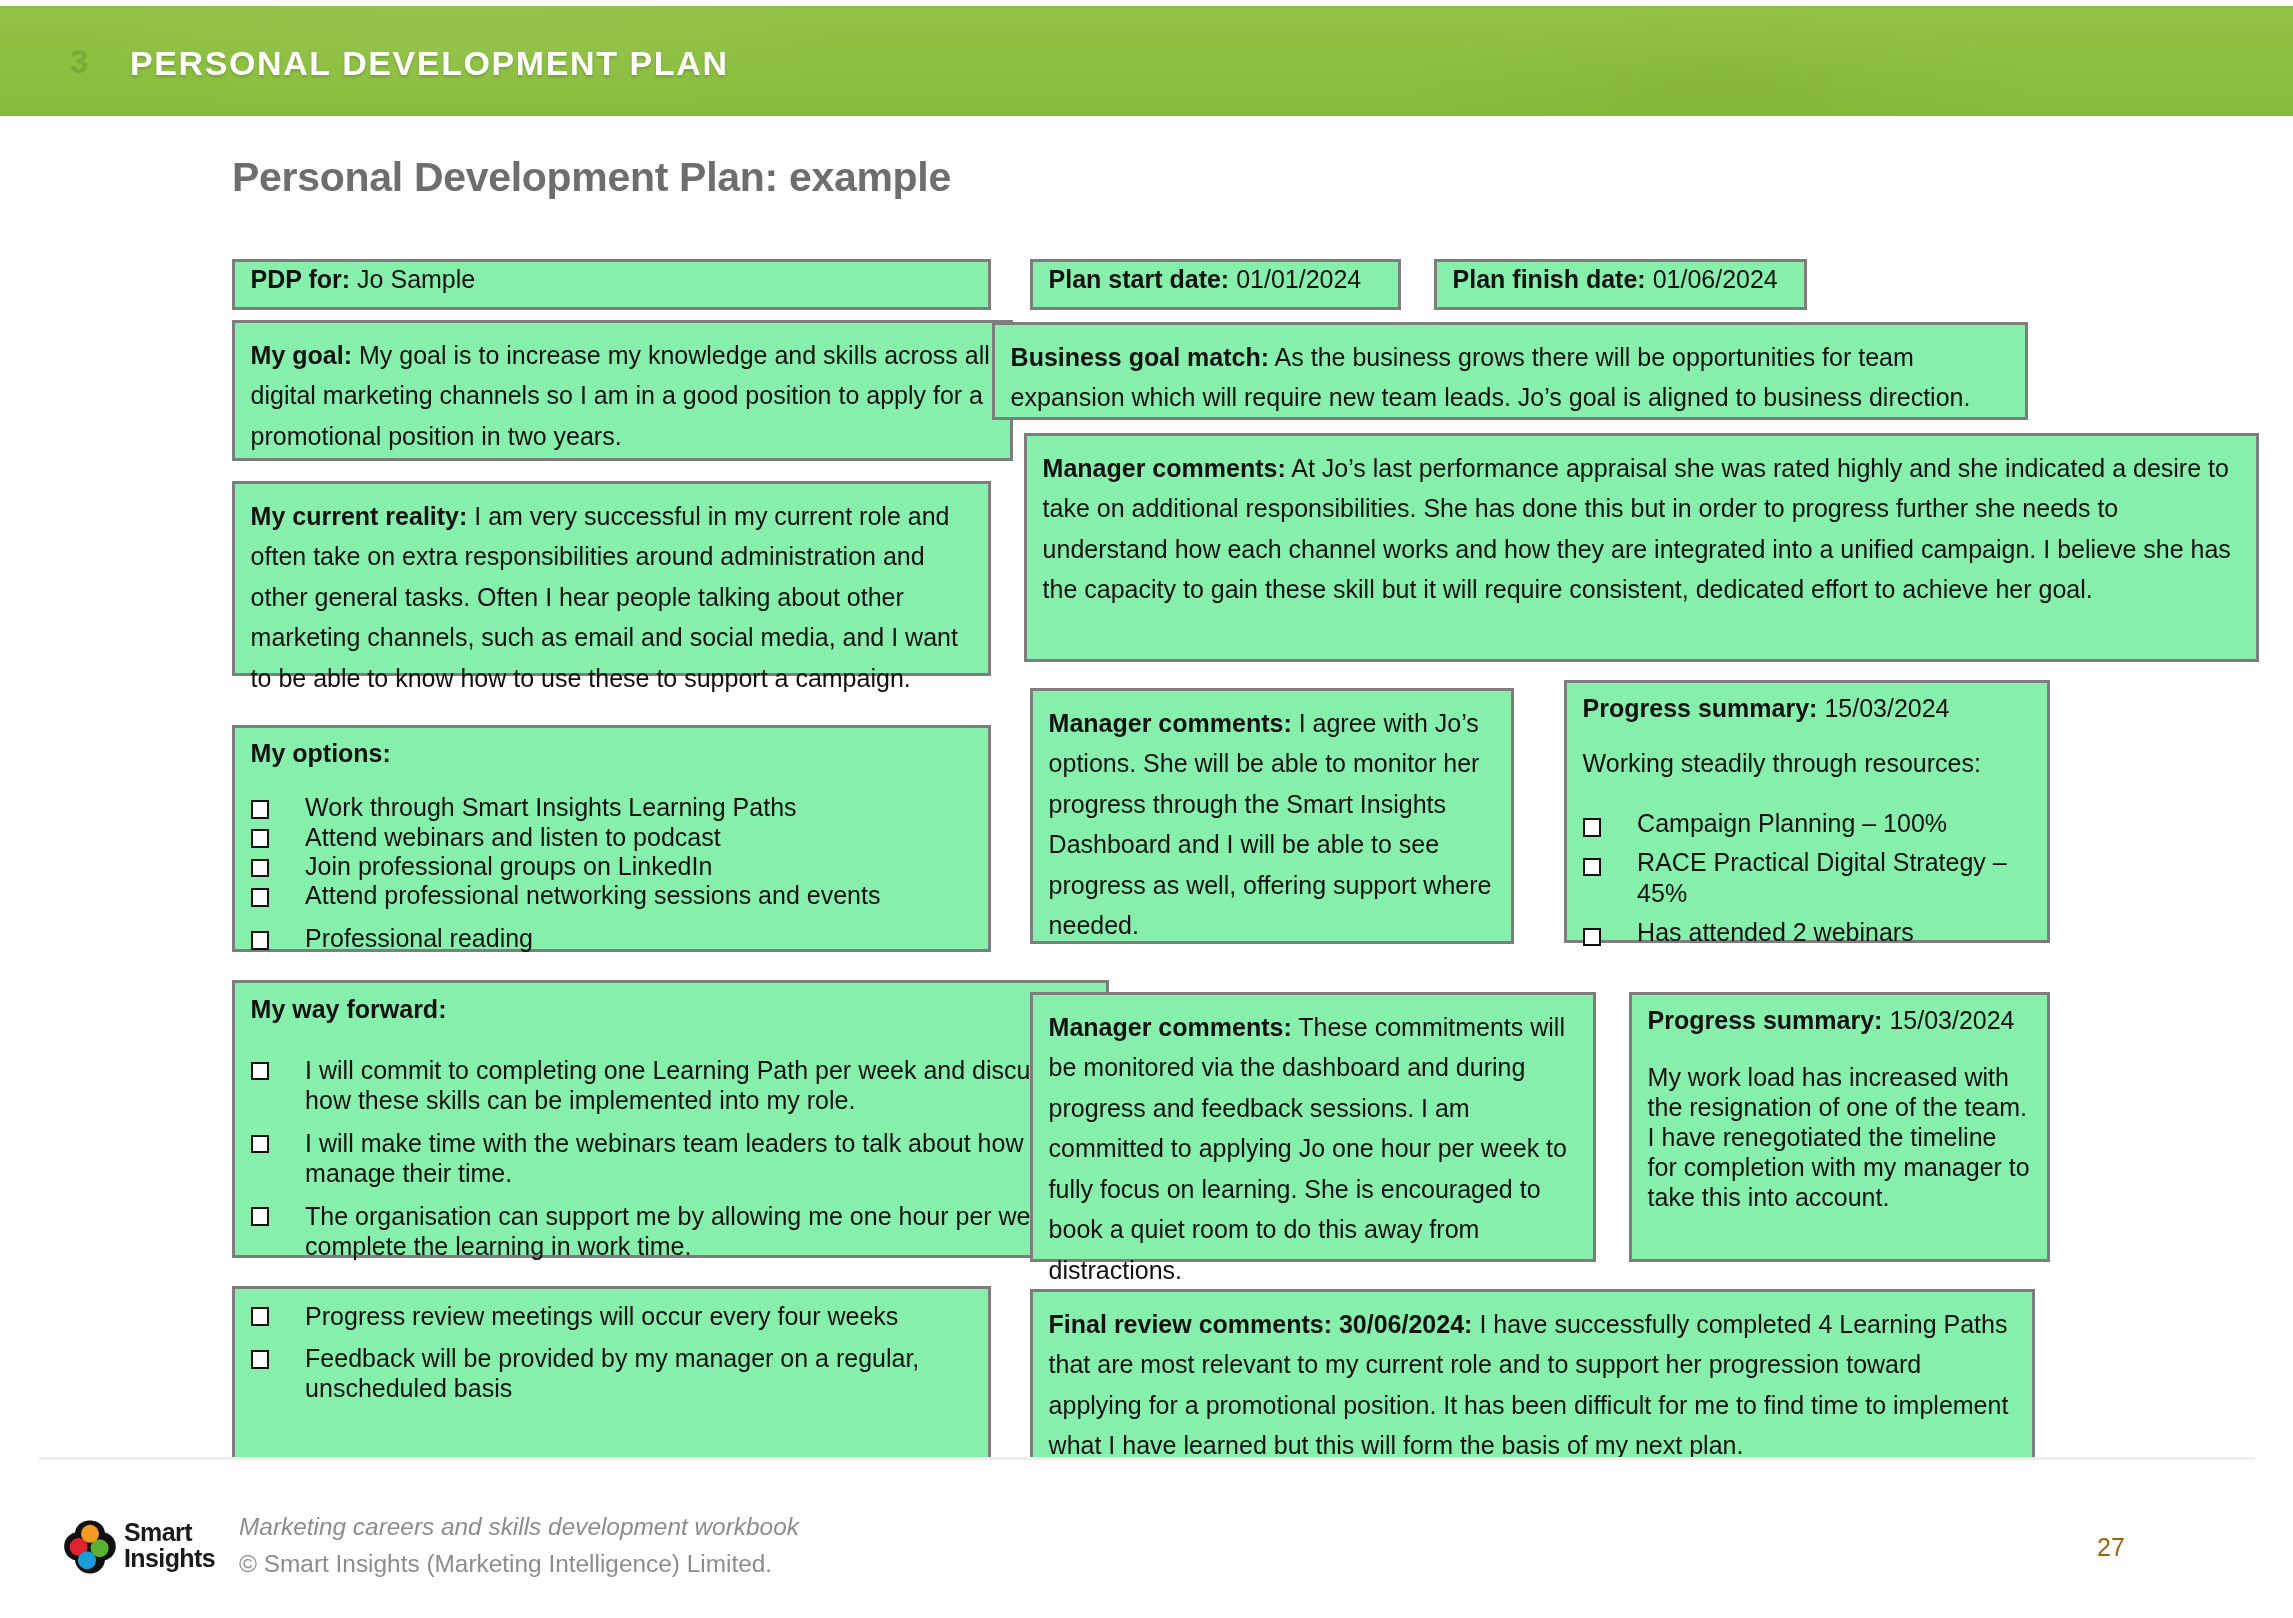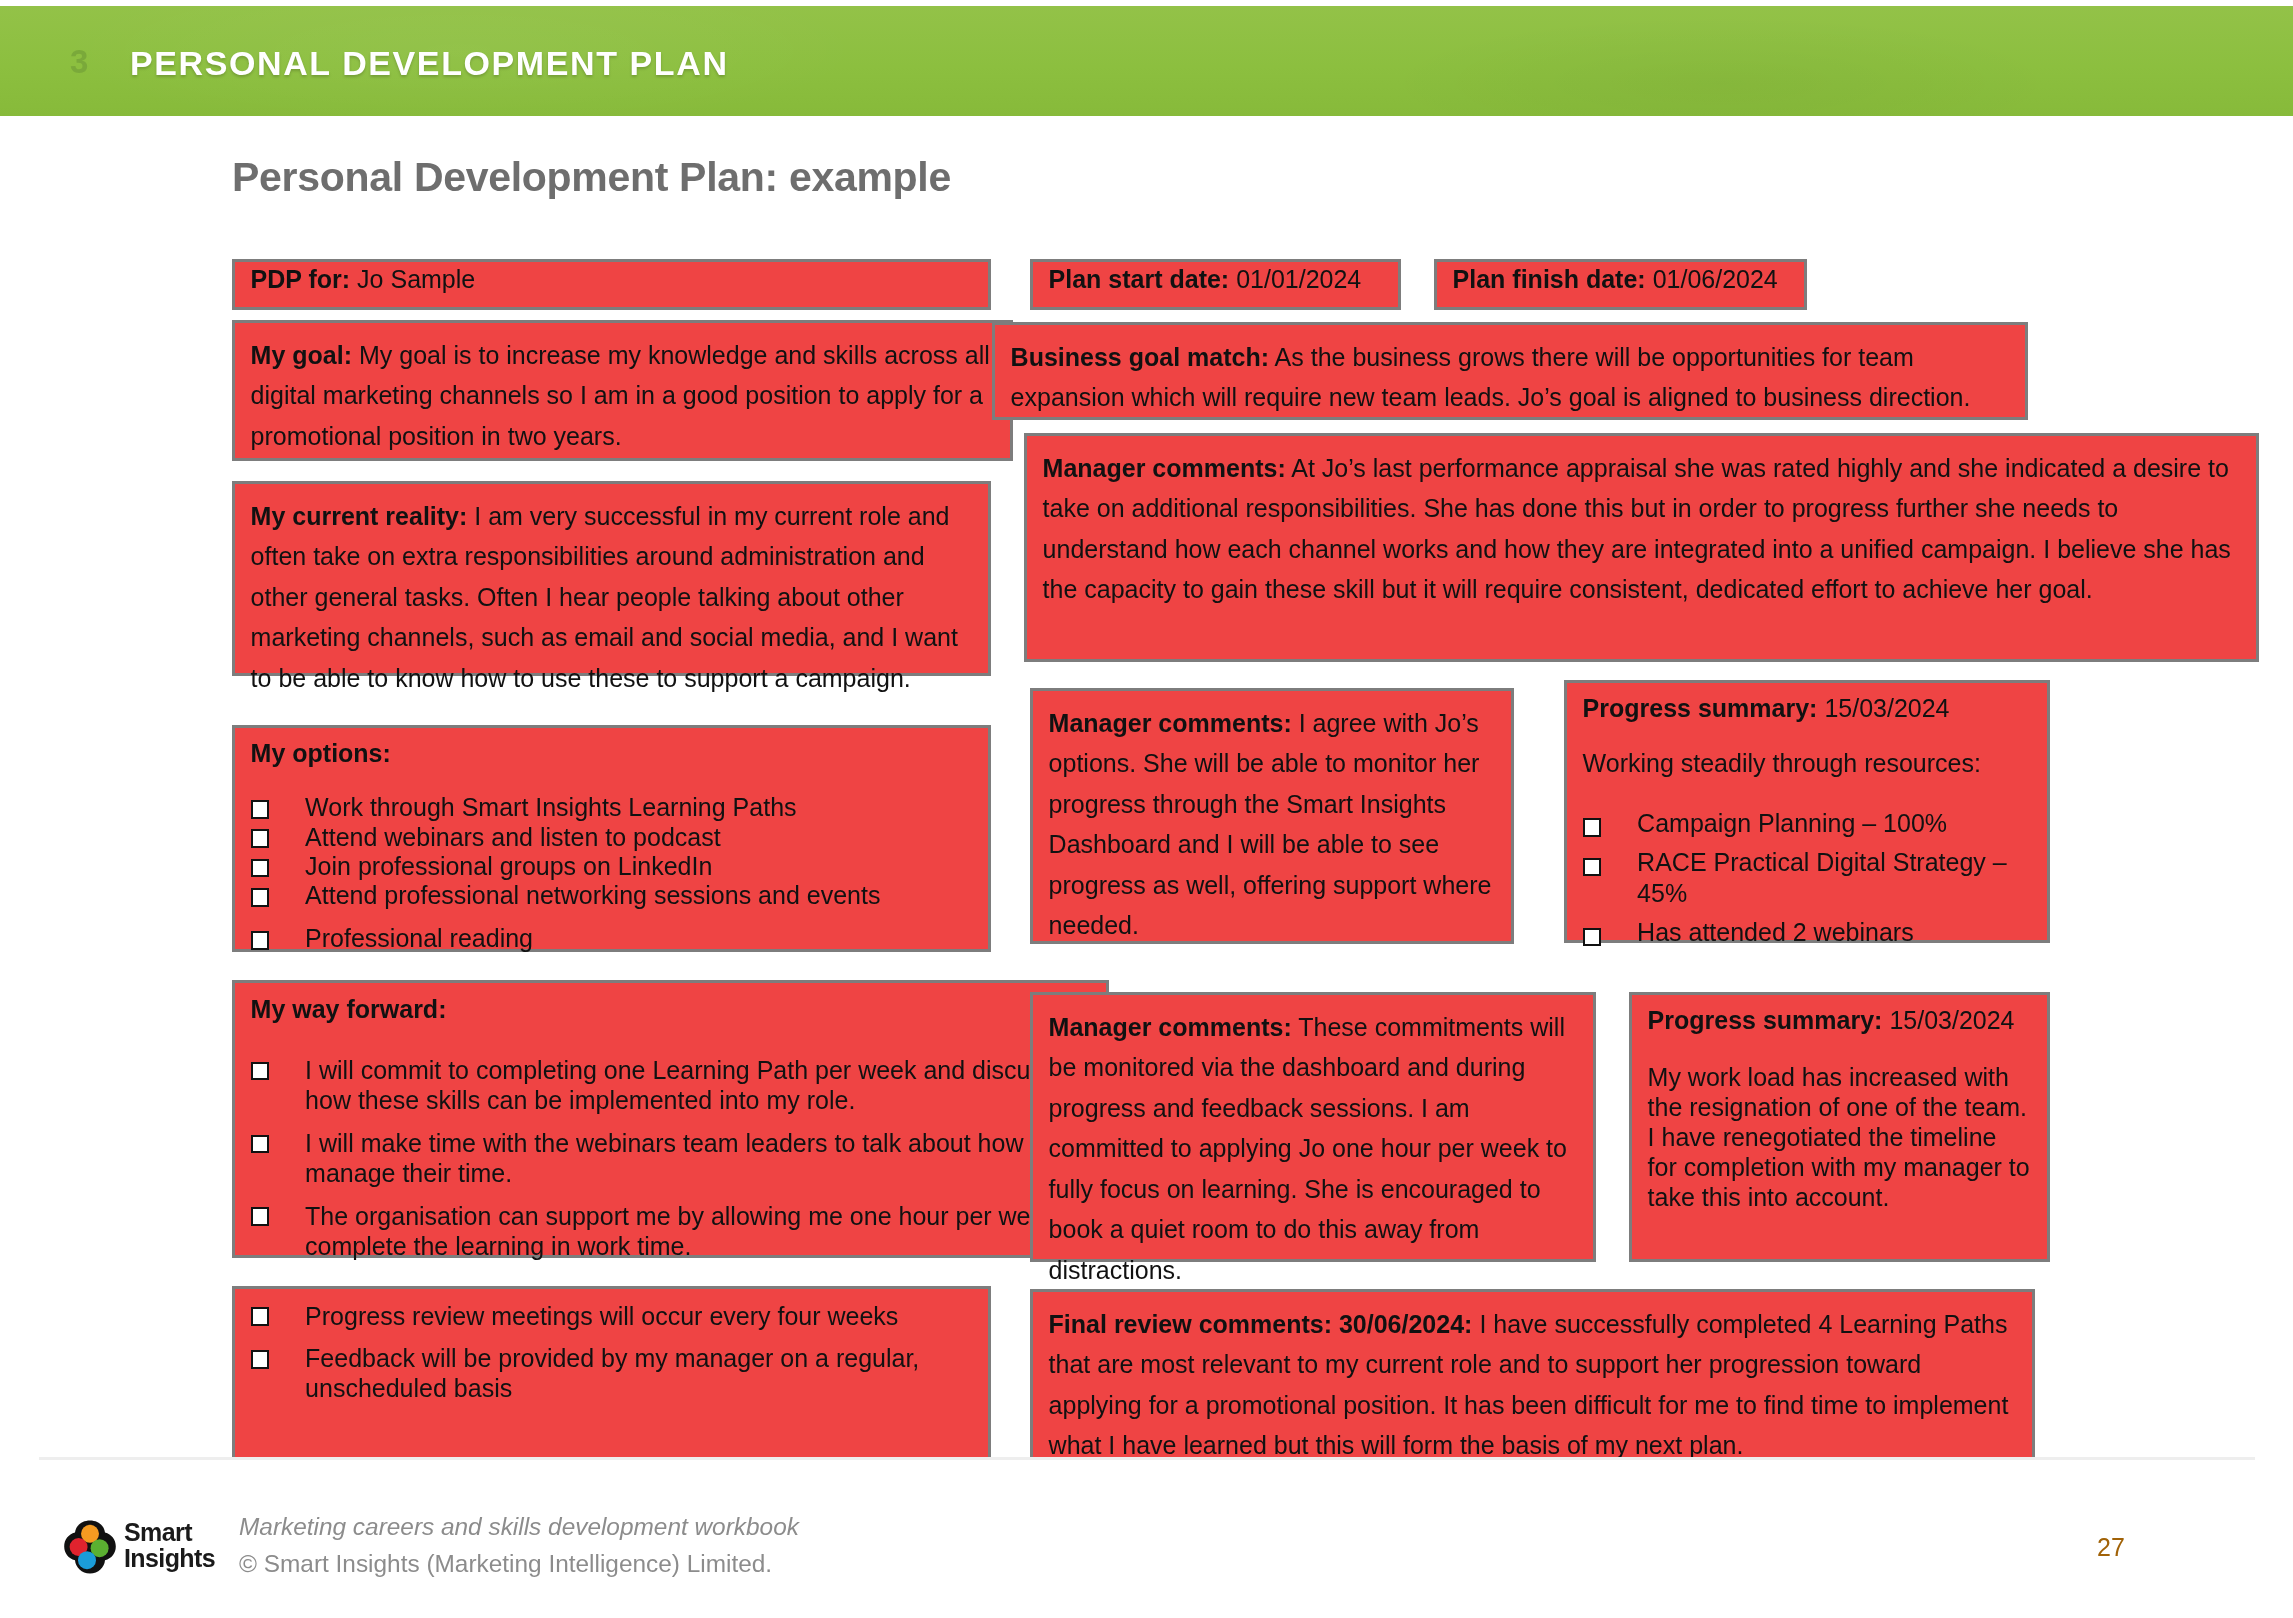--- a/index.html
+++ b/index.html
@@ -34,21 +34,21 @@
   
   .slide-title {
     position: absolute; left: 232px; top: 154px;
     font-size: 41px; font-weight: bold; color: #6e6e6e;
     letter-spacing: -0.3px;
   }
 
   
   .box {
     position: absolute;
-    background: #ef4444;
+    background: #86efac;
     border: 3.9px solid #7d7d7d;
     padding: 11.7px 15.6px 9.8px 15.6px;
     color: #111;
     font-size: 25px;
     line-height: 1.62;
   }
   .box.tight { line-height: 1.22; }
   .box b { font-weight: bold; }
 
   

